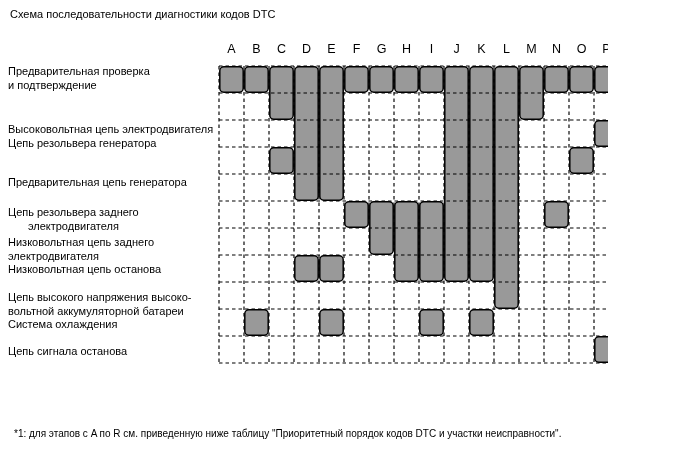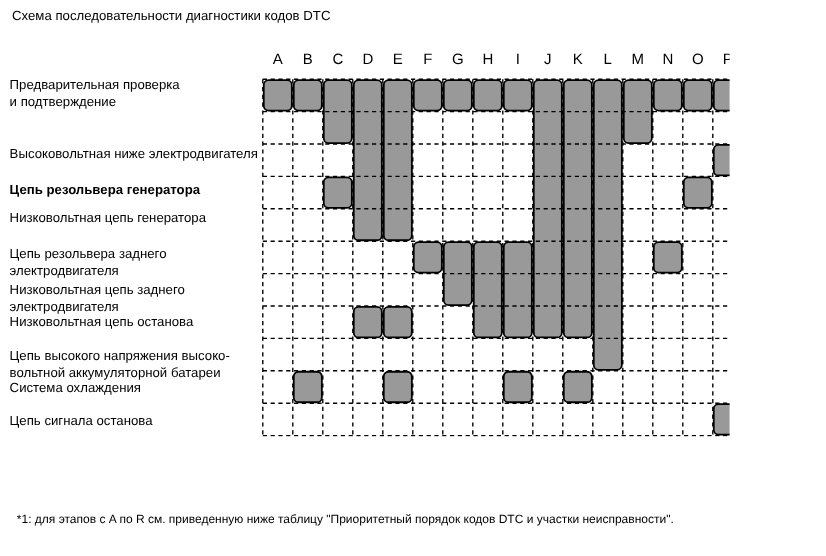--- a/index.html
+++ b/index.html
@@ -65,24 +65,24 @@
       <span>O</span>
       <span>P</span>
       <span>Q</span>
       <span>R</span>
     </div>
   <div id="col-note">*1</div>
 
   <div id="row-labels">
       <div class="rlabel" style="top: 64px;">Предварительная проверка
 и подтверждение</div>
-      <div class="rlabel" style="top: 122px;">Высоковольтная ниже электродвигателя</div>
-      <div class="rlabel" style="top: 152px; font-weight: bold;">Цепь резольвера генератора</div>
-      <div class="rlabel" style="top: 175px;">Низковольтная цепь генератора</div>
-      <div class="rlabel" style="top: 205px;">Цепь резольвера заднего
+      <div class="rlabel" style="top: 122px;">Высоковольтная цепь электродвигателя</div>
+      <div class="rlabel" style="top: 136px;">Цепь резольвера генератора</div>
+      <div class="rlabel" style="top: 175px;">Предварительная цепь генератора</div>
+      <div class="rlabel" style="top: 205px; text-align: center;">Цепь резольвера заднего
 электродвигателя</div>
       <div class="rlabel" style="top: 235px;">Низковольтная цепь заднего
 электродвигателя</div>
       <div class="rlabel" style="top: 262px;">Низковольтная цепь останова</div>
       <div class="rlabel" style="top: 317px;">Система охлаждения</div>
       <div class="rlabel" style="top: 290px;">Цепь высокого напряжения высоко-
 вольтной аккумуляторной батареи</div>
       <div class="rlabel" style="top: 344px;">Цепь сигнала останова</div>
     </div>
 

